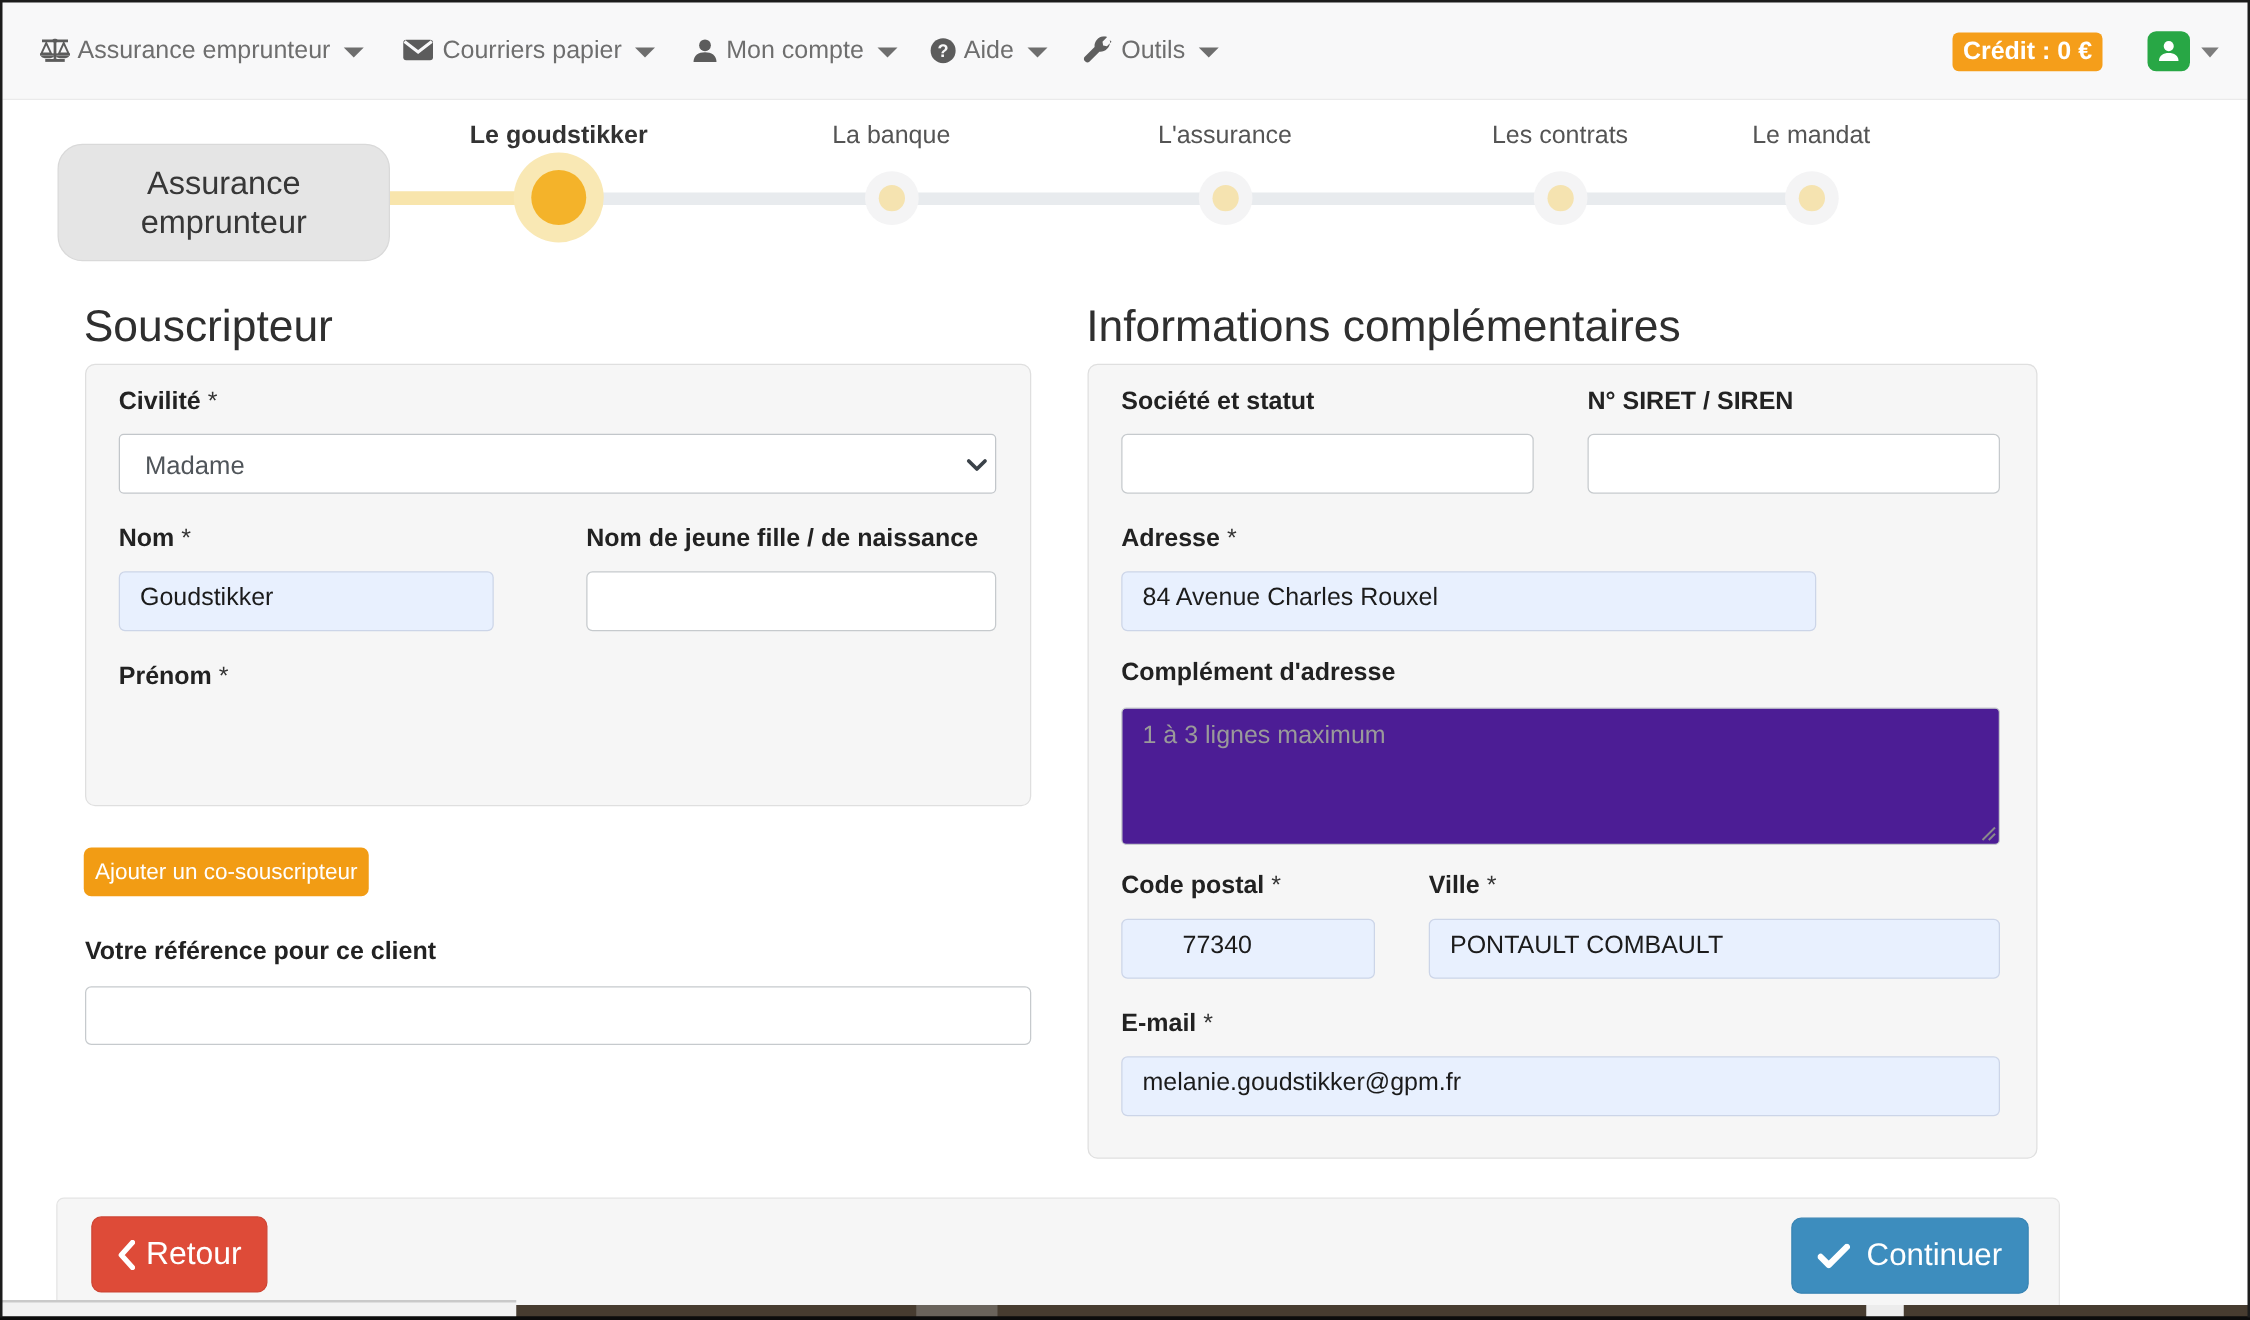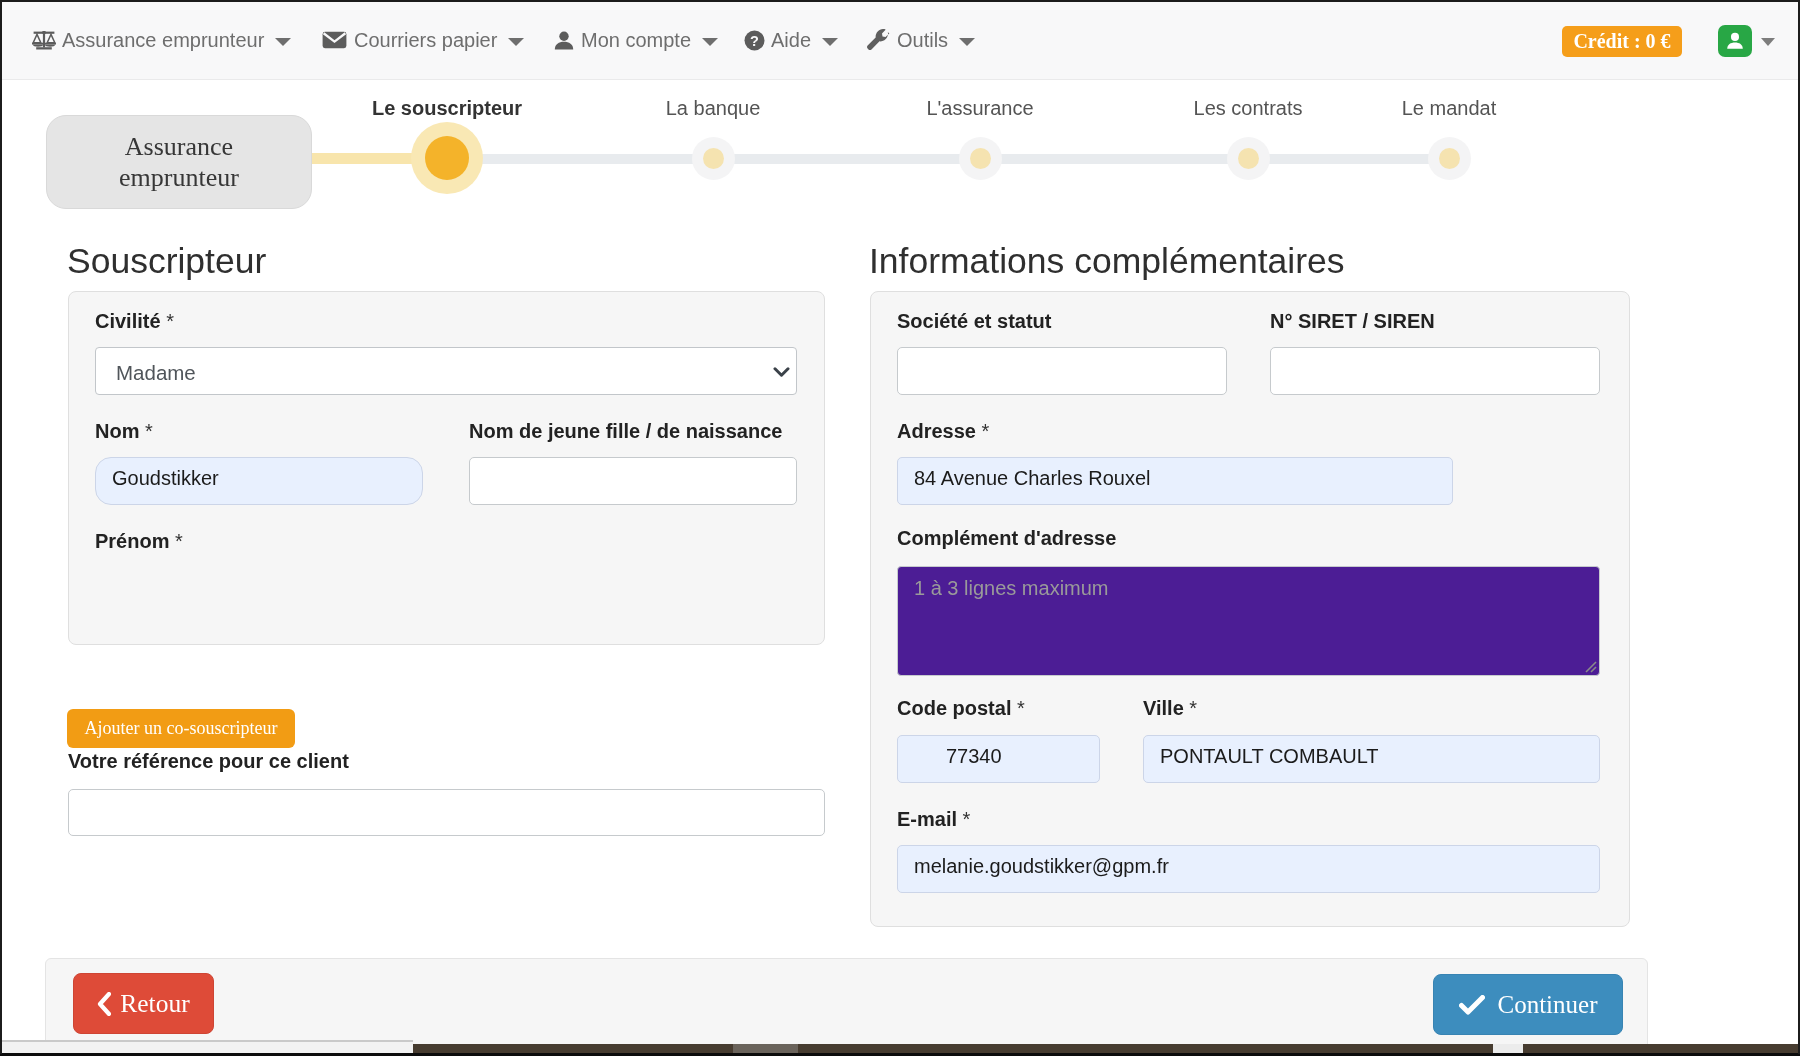--- a/index.html
+++ b/index.html
@@ -1,20 +1,20 @@
 <!DOCTYPE html>
 <html lang="fr"><head>
 <meta charset="utf-8">
 <title>Assurance emprunteur</title>
 <style>
   * { margin:0; padding:0; box-sizing:border-box; }
   html,body { width:1800px; height:1056px; overflow:hidden; }
   body { font-family:"Liberation Sans", sans-serif; background:#fff; position:relative; }
   #page { position:absolute; inset:0; background:#fff; }
-  .abs { position:absolute;font-family:Liberation Serif, serif; }
+  .abs { position:absolute; }
 
   
   #frame-top { left:0; top:0; width:1800px; height:2px; background:#1c1c1c; }
   #frame-left { left:0; top:0; width:2px; height:1054px; background:#1c1c1c; }
   #frame-right { right:0; top:0; width:2px; height:1054px; background:#1c1c1c; }
 
   
   #navbar { left:2px; top:2px; width:1796px; height:78px; background:#f8f8f9; border-bottom:1px solid #eaeaeb; }
   .nav-item { position:absolute; top:0px; height:80px; display:flex; align-items:center; color:#6e6e6e; font-size:20px; white-space:nowrap; }
   .nav-item svg { display:block; }
@@ -41,21 +41,21 @@
   
   .panel { position:absolute; background:#f6f6f6; border:1px solid #dfdfdf; border-radius:8px; }
   .lbl { position:absolute; font-size:20px; font-weight:bold; color:#222; white-space:nowrap; }
   .lbl .ast { font-weight:normal; color:#333; }
   .inp { position:absolute; background:#fff; border:1px solid #c6cacd; border-radius:5px; height:48px; font-size:20px; color:#1b1b1b; display:flex; align-items:center; padding-left:16px; padding-bottom:6px; }
   .inp.blue { background:#e8f0fe; border-color:#ccd5e8; }
   .sel { position:absolute; background:#fff; border:1px solid #c2c6ca; border-radius:4px; height:48px; font-size:20.5px; color:#50555a; display:flex; align-items:center; padding-left:20px; padding-top:4px; }
   .sel .chev { position:absolute; right:6px; top:19px; width:17px; height:10px; }
   .txtarea { position:absolute; background:#4c1d95; border:1px solid #c6cacd; border-radius:4px; font-size:20px; color:#9a9a9a; padding:10px 16px; }
 
-  #btn-orange { left:67px; top:678px; width:228px; height:39px; background:#f29c14; border-radius:6px; color:#fff; font-size:18px; display:flex; align-items:center; justify-content:center;margin-top:31px; }
+  #btn-orange { left:67px; top:678px; width:228px; height:39px; background:#f29c14; border-radius:6px; color:#fff; font-size:18px; display:flex; align-items:center; justify-content:center; }
 
   
   #bottom-bar { left:45px; top:958px; width:1603px; height:98px; background:#f6f6f6; border:1px solid #e4e4e4; border-radius:6px 6px 0 0; }
   #btn-red { left:73px; top:973px; width:141px; height:61px; background:#de4b38; border:1px solid #ce4534; border-radius:8px; color:#fff; font-size:25.5px; display:flex; align-items:center; justify-content:center; }
   #btn-blue { left:1433px; top:974px; width:190px; height:61px; background:#3d8dbe; border:1px solid #3884b3; border-radius:8px; color:#fff; font-size:25px; display:flex; align-items:center; justify-content:center; }
 
   
   #track { left:0; top:1040px; width:413px; height:16px; background:#f2f2f2; border-top:2px solid #c9c9c9; }
   #thumb { left:413px; top:1044px; width:1387px; height:10px; background:#473c30; }
   #thumb-light { left:733px; top:1044px; width:65px; height:10px; background:#6a635b; }
@@ -138,38 +138,38 @@
     </div>
   <div class="abs dot-halo" style="left:959px; top:137px;">
       <div class="dot-mini"></div>
     </div>
   <div class="abs dot-halo" style="left:1227px; top:137px;">
       <div class="dot-mini"></div>
     </div>
   <div class="abs dot-halo" style="left:1428px; top:137px;">
       <div class="dot-mini"></div>
     </div>
-  <div class="step-label active" style="left:447px;">Le souscripteur</div>
+  <div class="step-label active" style="left:447px;">Le goudstikker</div>
   <div class="step-label" style="left:713px;">La banque</div>
   <div class="step-label" style="left:980px;">L'assurance</div>
   <div class="step-label" style="left:1248px;">Les contrats</div>
   <div class="step-label" style="left:1449px;">Le mandat</div>
 
   <div class="h2" style="left:67px; top:241px;">Souscripteur</div>
   <div class="h2" style="left:869px; top:241px;">Informations complémentaires</div>
 
   <div class="panel" style="left:68px; top:291px; width:757px; height:354px;"></div>
   <div class="lbl" style="left:95px; top:310px;">Civilité <span class="ast">*</span></div>
   <div class="sel" style="left:95px; top:347px; width:702px;">Madame
     <svg class="chev" viewBox="0 0 17 10">
         <polyline points="2,1.8 8.5,8.2 15,1.8" fill="none" stroke="#3b4249" stroke-width="3" stroke-linecap="round" stroke-linejoin="round"></polyline>
       </svg>
   </div>
   <div class="lbl" style="left:95px; top:420px;">Nom <span class="ast">*</span></div>
-  <div class="inp blue" style="left:95px; top:457px; width:328px;border-radius:16px;">Goudstikker</div>
+  <div class="inp blue" style="left:95px; top:457px; width:300px;">Goudstikker</div>
   <div class="lbl" style="left:469px; top:420px;">Nom de jeune fille / de naissance</div>
   <div class="inp" style="left:469px; top:457px; width:328px;"></div>
   <div class="lbl" style="left:95px; top:530px;">Prénom <span class="ast">*</span></div>
 
   <div class="abs" id="btn-orange">Ajouter un co-souscripteur</div>
   <div class="lbl" style="left:68px; top:750px;">Votre référence pour ce client</div>
   <div class="inp" style="left:68px; top:789px; width:757px; height:47px;"></div>
 
   <div class="panel" style="left:870px; top:291px; width:760px; height:636px;"></div>
   <div class="lbl" style="left:897px; top:310px;">Société et statut</div>

